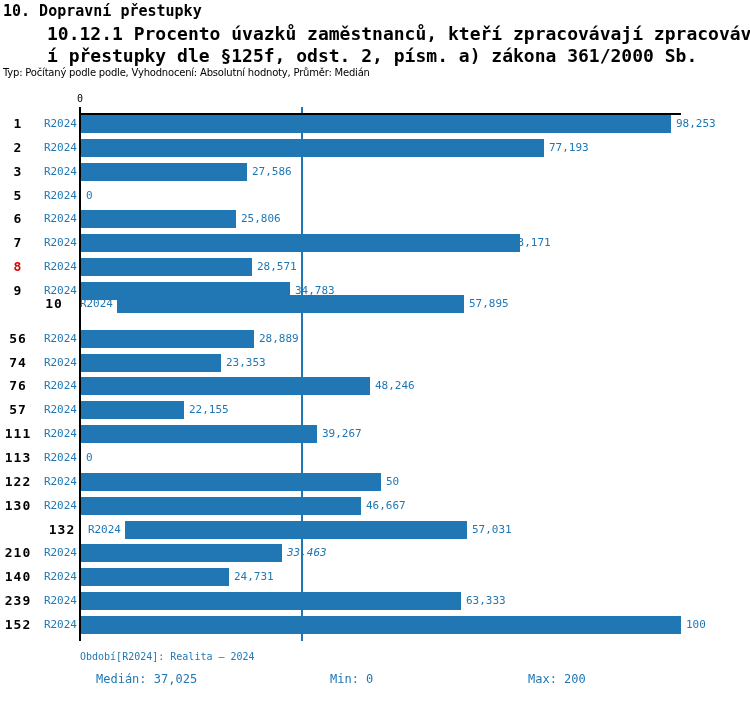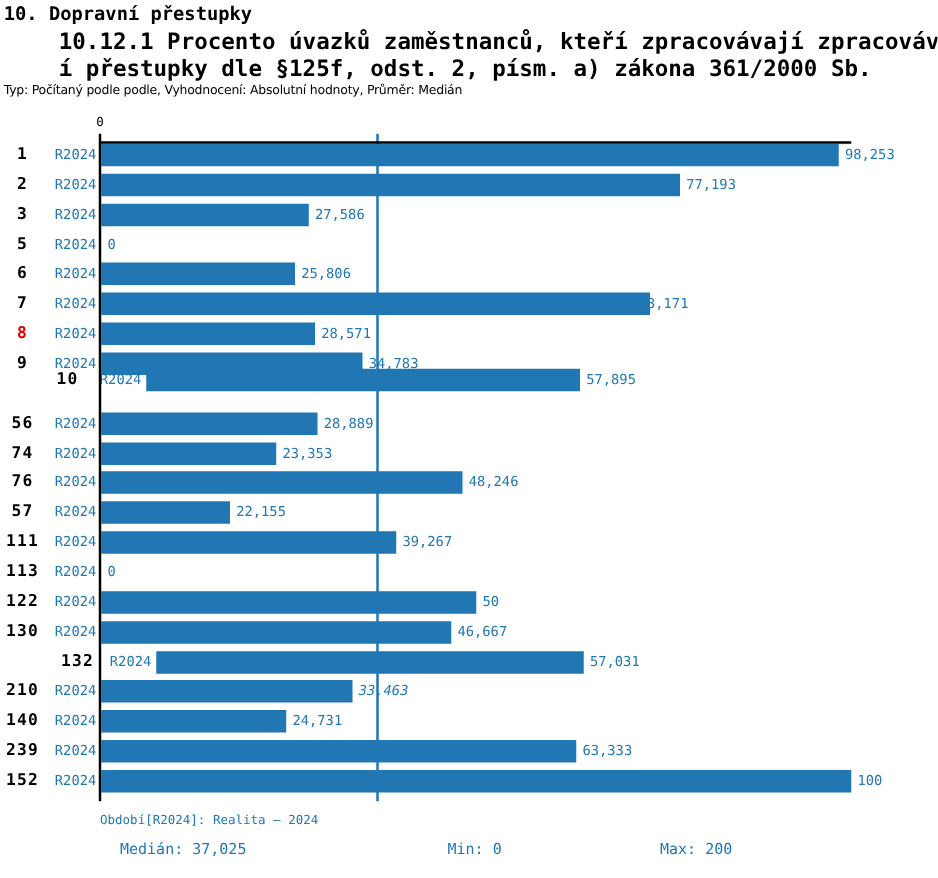--- a/index.html
+++ b/index.html
@@ -30,21 +30,21 @@
   }
   .series{
     position:absolute;left:40px;top:0;width:37px;height:24px;line-height:24px;text-align:right;
     font-size:11px;
   }
   .bar{position:absolute;left:81px;top:3px;height:18px;}
   .val{position:absolute;top:0;height:24px;line-height:24px;font-size:11px;white-space:nowrap;}
   .footer-period{position:absolute;left:80px;top:651px;font-size:10px;white-space:nowrap;}
   .footer-stat{position:absolute;top:672px;font-size:12px;white-space:nowrap;}
   .footer-median{left:96px;}
-  .footer-min{left:330px;margin-left:28px;}
+  .footer-min{left:330px;}
   .footer-max{left:528px;}
 </style>
 </head>
 <body>
 
 <div class="title">10. Dopravní přestupky</div>
 <div class="subtitle">10.12.1 Procento úvazků zaměstnanců, kteří zpracovávají zpracovávají přestupky dle §125f, odst. 2, písm. a) zákona 361/2000 Sb.</div>
 <div class="meta">Typ: Počítaný podle podle, Vyhodnocení: Absolutní hodnoty, Průměr: Medián</div>
 
 <div class="chart">

